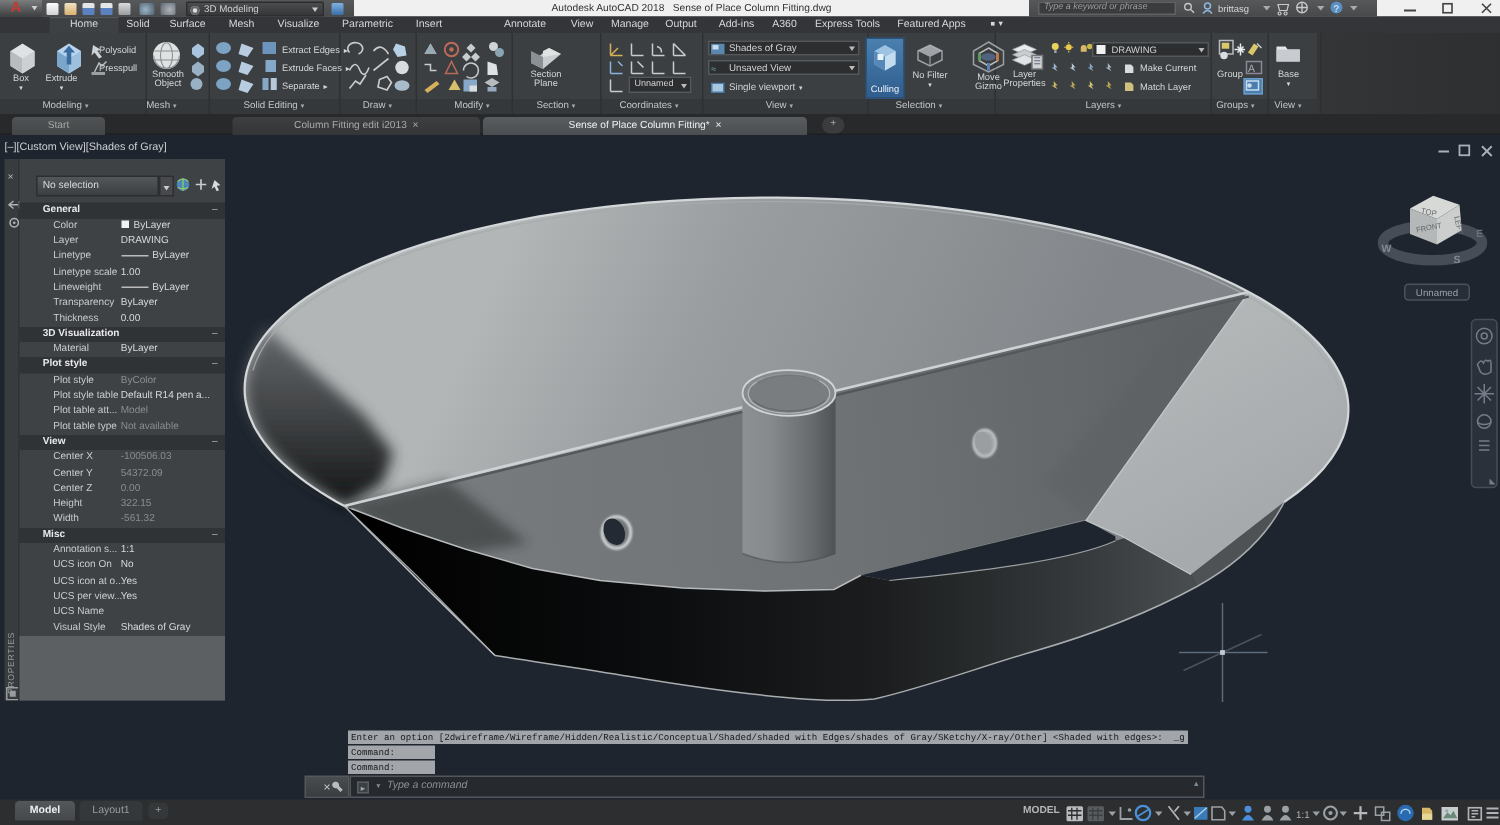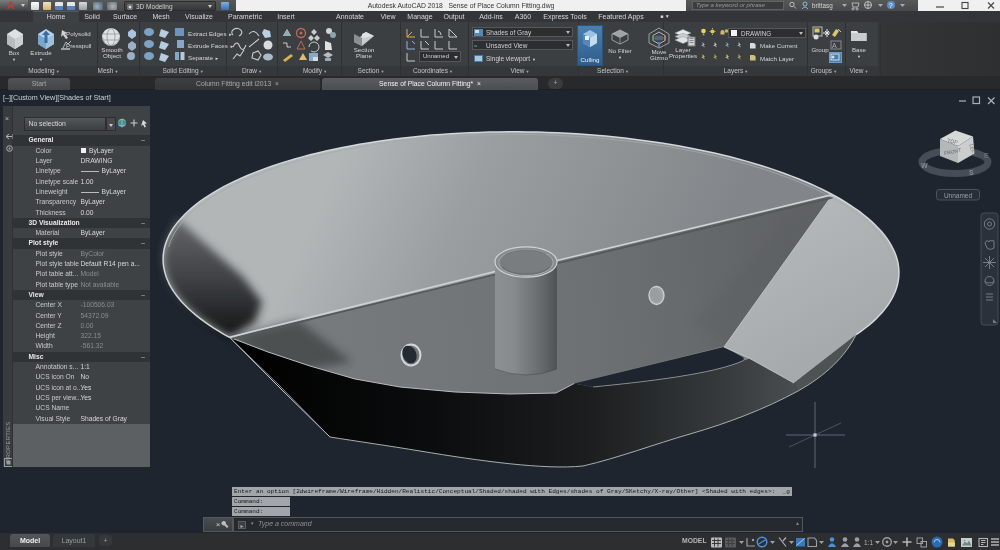--- a/index.html
+++ b/index.html
@@ -365,21 +365,21 @@
       <path d="M1,5 l15.5,0 0,8 -15.5,0 z" fill="#c8ccd0"></path>
     </svg>
  <div class="rbig" style="left:848px;top:25px;width:22px">Base<br><span style="font-size:4px">▼</span></div>
 </div>
 <div id="doctabs">
  <div class="dtab" style="left:8px;width:62px;background:linear-gradient(#515456,#434547)">Start</div>
  <div class="dtab" style="left:155px;width:165px;background:linear-gradient(#3d3f41,#333537)">Column Fitting edit i2013&nbsp;&nbsp;×</div>
  <div class="dtab" style="left:322px;width:216px;background:linear-gradient(#5a5d60,#4b4e51);color:#f0f1f2">Sense of Place Column Fitting*&nbsp;&nbsp;×</div>
  <div class="dtab" style="left:548px;width:15px;background:#3a3c3e;border-radius:7px;height:11px;top:2px;line-height:10px">+</div>
 </div>
-<div id="vplabel">[–][Custom View][Shades of Start]</div>
+<div id="vplabel">[–][Custom View][Shades of Gray]</div>
 
 <svg id="vp" width="1000" height="443" viewBox="0 90 1000 443" style="position:absolute;left:0;top:90px">
 <defs>
 <linearGradient id="gInt" x1="350" y1="135" x2="700" y2="290" gradientUnits="userSpaceOnUse">
  <stop offset="0" stop-color="#b2b6b7"></stop>
         <stop offset="0.35" stop-color="#9a9ea0"></stop>
  <stop offset="1" stop-color="#82868a"></stop>
 </linearGradient>
 <linearGradient id="gFloor" x1="300" y1="340" x2="790" y2="300" gradientUnits="userSpaceOnUse">
  <stop offset="0" stop-color="#777b7d"></stop>

